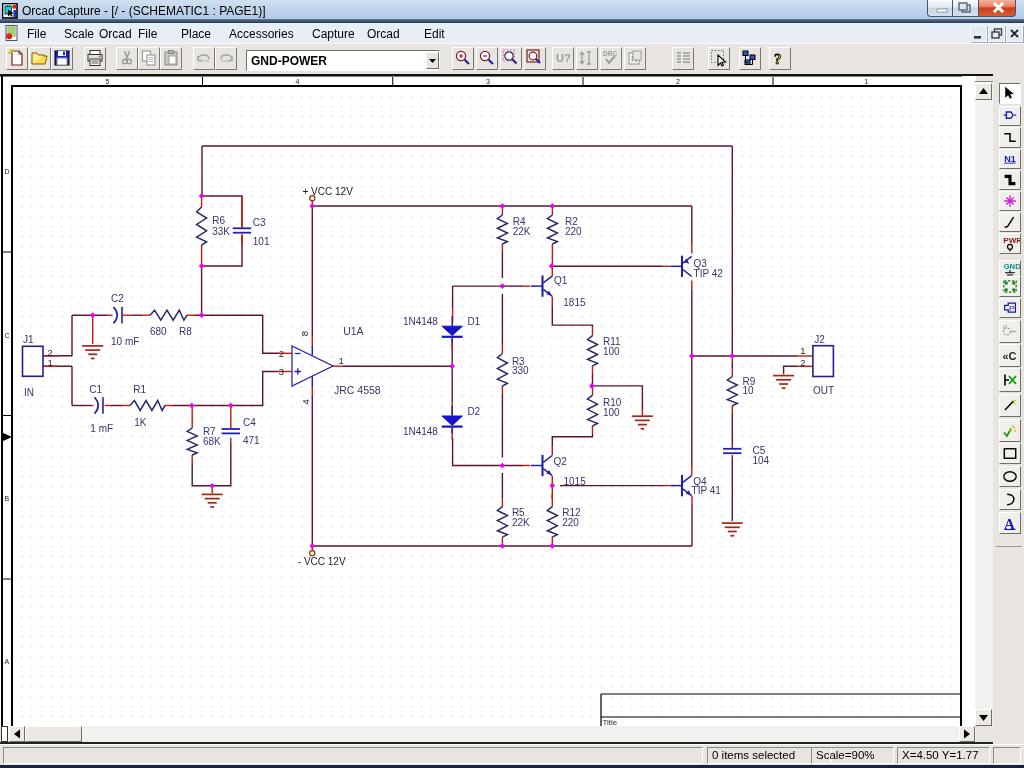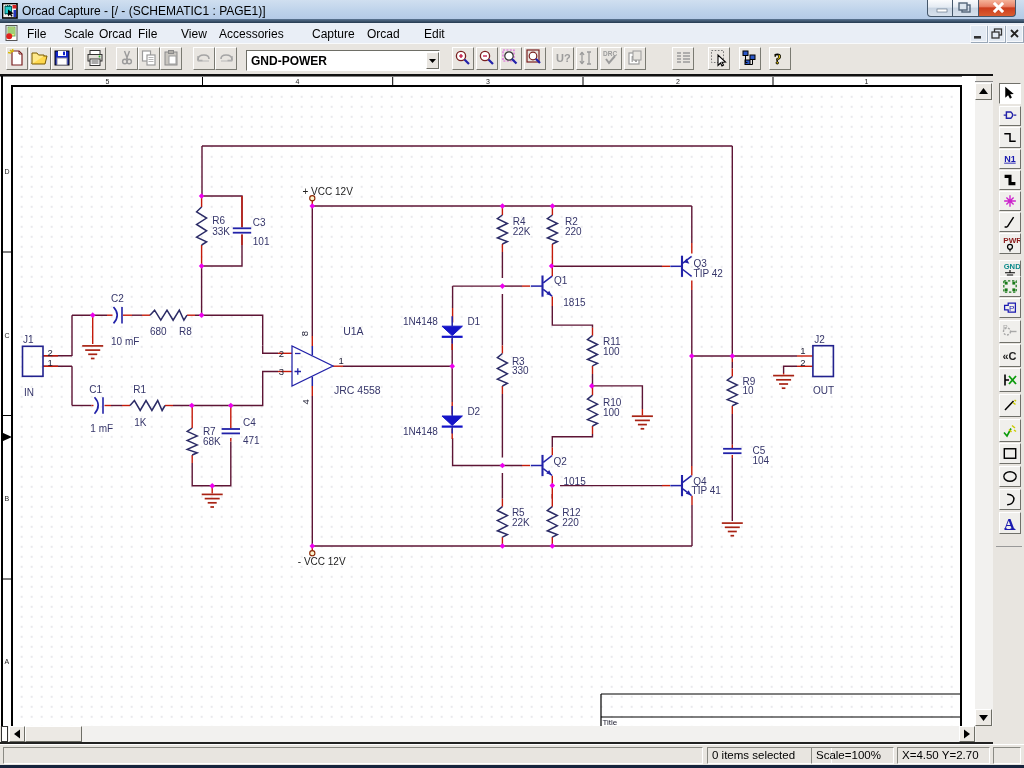--- a/index.html
+++ b/index.html
@@ -70,22 +70,22 @@
  <svg class="abs" style="left:5px;top:2px" width="14" height="17">
   <rect x="1" y="0.5" width="11" height="15" fill="#fff" stroke="#555"></rect>
   <rect x="3" y="2" width="7" height="9" fill="#f3e97a" stroke="#6a6"></rect>
   <path d="M4,4 h5 M4,6 h5 M4,8 h5" stroke="#2a7" stroke-width="0.8"></path>
   <circle cx="4.2" cy="11.2" r="3" fill="#e02020"></circle>
  </svg>
       <div class="menuitem" style="left:27px">File</div>
 <div class="menuitem" style="left:64px">Scale</div>
 <div class="menuitem" style="left:99px">Orcad</div>
 <div class="menuitem" style="left:138px">File</div>
-<div class="menuitem" style="left:181px">View</div>
-<div class="menuitem" style="left:219px">Accessories</div>
+<div class="menuitem" style="left:181px">Place</div>
+<div class="menuitem" style="left:229px">Accessories</div>
 <div class="menuitem" style="left:312px">Capture</div>
 <div class="menuitem" style="left:367px">Orcad</div>
 <div class="menuitem" style="left:424px">Edit</div>
     </div>
 
 <div class="mdibtn abs" style="left:970px;top:25px"><svg width="15" height="15">
         <rect x="3" y="10" width="7" height="2.6" fill="#333"></rect>
       </svg></div>
 <div class="mdibtn abs" style="left:988px;top:25px"><svg width="15" height="15">
         <rect x="5.5" y="3" width="7" height="6" fill="none" stroke="#333" stroke-width="1.3"></rect>
@@ -599,17 +599,17 @@
 <div class="pbtn" style="top:435.6px;height:22px"><svg width="20" height="20" viewBox="0 0 20 20">
           <text x="4" y="15.5" font-size="15" font-weight="bold" fill="#1a1ab0" font-family="Liberation Serif">A</text>
           <path d="M4.5,16.5 h11" stroke="#1a1ab0" stroke-width="1"></path>
         </svg></div>
 <div class="abs" style="left:3px;top:470px;width:26px;height:1px;background:#999"></div>
     </div>
 
 <div id="statusbar" class="abs">
  <div class="spanel" style="left:3px;width:700px"></div>
  <div class="spanel" style="left:707px;width:125px">0 items selected</div>
- <div class="spanel" style="left:811px;width:83px">Scale=100%</div>
- <div class="spanel" style="left:897px;width:93px">X=4.50 Y=2.70</div>
+ <div class="spanel" style="left:811px;width:83px">Scale=90%</div>
+ <div class="spanel" style="left:897px;width:93px">X=4.50 Y=1.77</div>
  <div class="spanel" style="left:993px;width:28px"></div>
 </div>
 <div id="navybottom" class="abs"></div>
 </div>
 </body></html>

